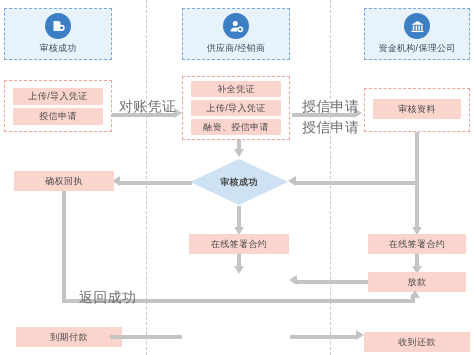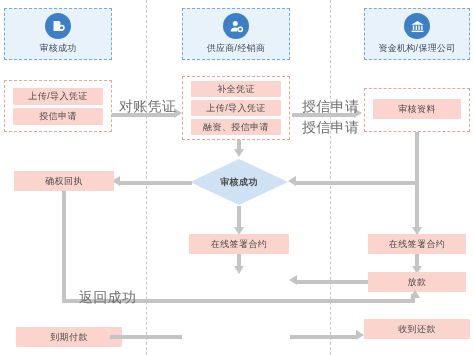--- a/index.html
+++ b/index.html
@@ -259,15 +259,15 @@
   <div class="edge-label" style="left:66px; top:289px;margin-left:13px;">返回成功</div>
 
   <div class="task round" style="left:16px; top:327px; width:106px; height:20px;text-align:right;">到期付款</div>
 
   <div class="conn-h" style="left:110px; top:335px; width:72px;"></div>
 
 
   <div class="conn-h" style="left:290px; top:335px; width:66px;"></div>
   <div class="arrow right" style="left:356px; top:330px;"></div>
 
-  <div class="task round" style="left:364px; top:319px; width:106px; height:20px;">收到还款</div>
+  <div class="task round" style="left:364px; top:332px; width:106px; height:20px;">收到还款</div>
 
 </div>
 
 </body></html>

